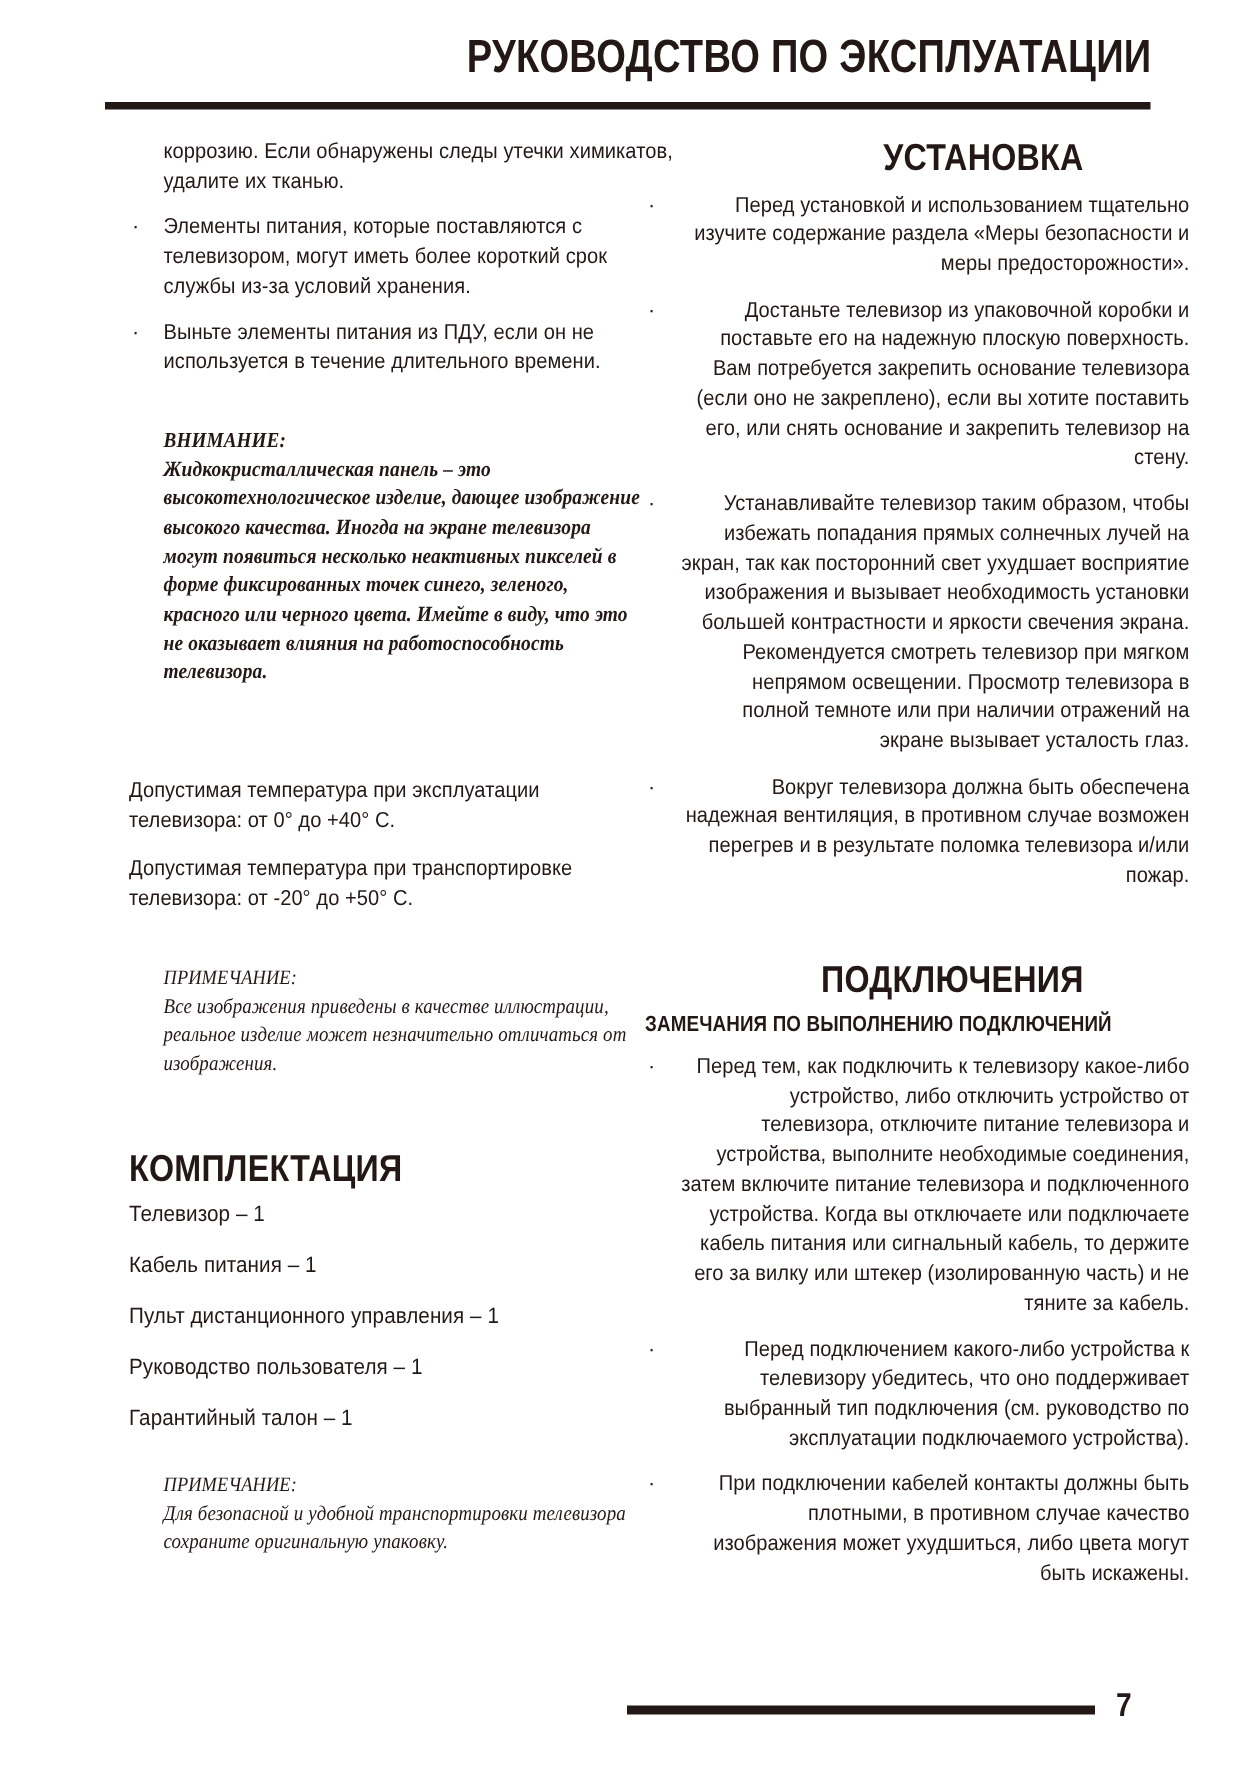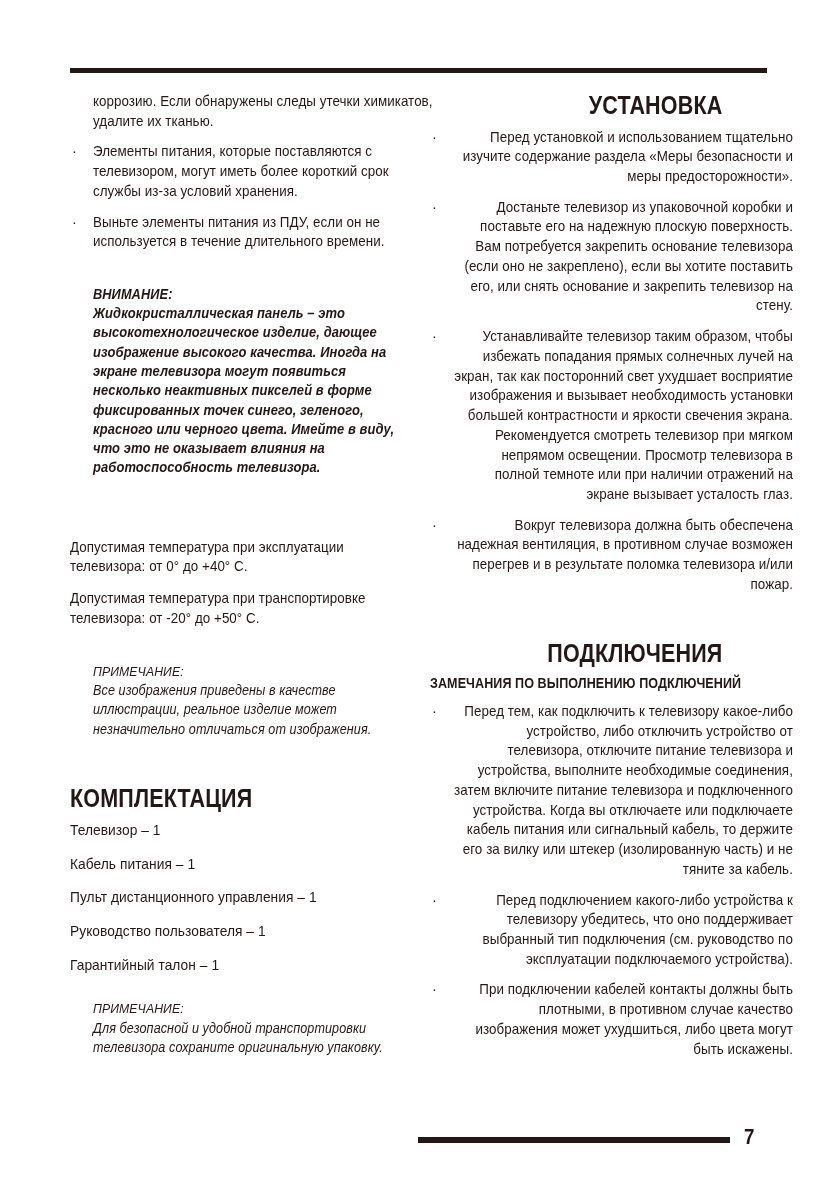--- a/index.html
+++ b/index.html
@@ -51,21 +51,21 @@
     height: 5px;
     background: #231815;
   }
 
   
   .col {
     position: absolute;
     top: 92px;
   }
   .col-left {
-    left: 70px;
+    left: 86px;
     width: 343px;
   }
   .col-right {
     left: 430px;
     width: 340px;
     text-align: right;
   }
 
   
   .para {
@@ -107,20 +107,21 @@
 
   
   .lead {
     margin-left: 23px;
   }
 
   
   .notice-block {
     margin: 0 0 12px 0;
     padding-left: 23px;
+    font-family: Liberation Serif, serif;
   }
   .notice-title {
     font-size: 14.2px;
     font-weight: bold;
     font-style: italic;
     line-height: 1.33;
     color: #231815;
     transform: scaleX(0.9);
     transform-origin: left top;
     width: 111%;
@@ -230,20 +231,23 @@
     color: #231815;
     transform: scaleX(0.85);
     transform-origin: left top;
   }
 </style>
 </head>
 <body>
 
 <div class="page">
 
+  <div class="header">
+    <span class="header-title">РУКОВОДСТВО ПО ЭКСПЛУАТАЦИИ</span>
+  </div>
   <div class="header-rule"></div>
 
   <div class="col col-left">
 
     <div class="para lead">коррозию. Если обнаружены следы утечки химикатов, удалите их тканью.</div>
 
     <div class="bullet-item">
       <span class="bullet-mark">·</span>
       <span class="bullet-text">Элементы питания, которые поставляются с телевизором, могут иметь более короткий срок службы из-за условий хранения.</span>
     </div>

